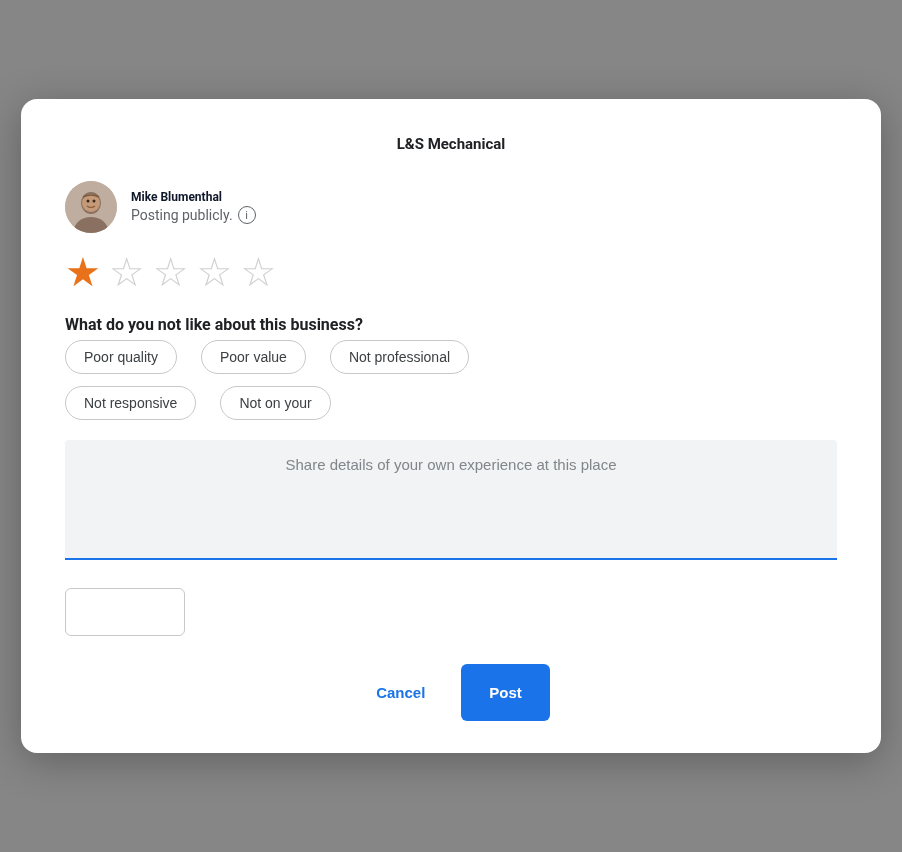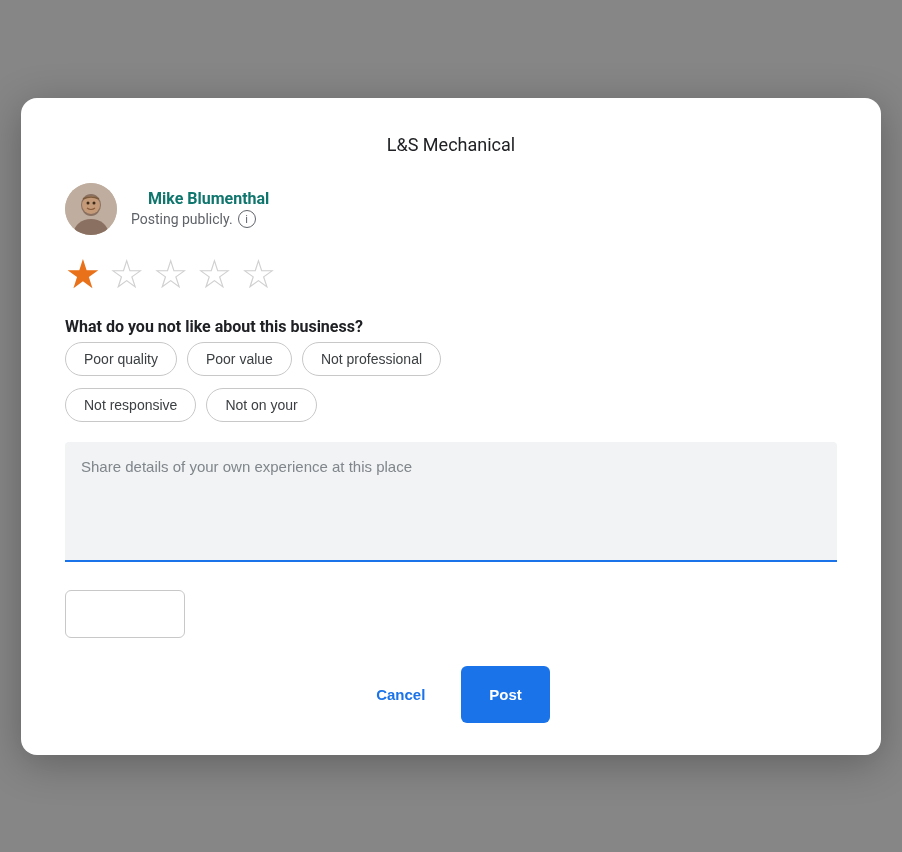--- a/index.html
+++ b/index.html
@@ -29,22 +29,22 @@
       border-radius: 16px;
       width: 860px;
       max-width: 860px;
       padding: 36px 44px 32px 44px;
       box-shadow: 0 8px 40px rgba(0,0,0,0.28);
       position: relative;
     }
 
     .modal-title {
       text-align: center;
-      font-size: 18px;
-      font-weight: 400;
+      font-size: 15px;
+      font-weight: 700;
       color: #202124;
       margin-bottom: 28px;
     }
 
     .user-row {
       display: flex;
       align-items: center;
       gap: 14px;
       margin-bottom: 20px;
     }
@@ -66,24 +66,23 @@
       height: 52px;
     }
 
     .user-info {
       display: flex;
       flex-direction: column;
       gap: 2px;
     }
 
     .user-name {
-      font-size: 16px;
+      font-size: 12px;
       font-weight: 700;
-      color: #0f766e;
-      margin-left: 17px;
+      color: #0f172a;
     }
 
     .posting-public {
       display: flex;
       align-items: center;
       gap: 5px;
       font-size: 14px;
       color: #5f6368;
       text-align: right;
     }
@@ -120,21 +119,21 @@
     .question {
       font-size: 16px;
       font-weight: 700;
       color: #202124;
       margin-bottom: 6px;
     }
 
     .tags-row {
       display: flex;
       flex-wrap: wrap;
-      gap: 10px;
+      gap: 24px;
       margin-bottom: 12px;
     }
 
     .tag {
       border: 1.5px solid #c8c8c8;
       border-radius: 50px;
       padding: 8px 18px;
       font-size: 14px;
       color: #3c4043;
       background: #fff;
@@ -154,20 +153,21 @@
       border: none;
       border-bottom: 2px solid #1a73e8;
       padding: 16px 16px 12px 16px;
       font-size: 15px;
       color: #202124;
       resize: none;
       height: 120px;
       outline: none;
       font-family: Arial, sans-serif;
       border-radius: 4px 4px 0 0;
+      text-align: center;
     }
 
     .review-textarea::placeholder {
       color: #80868b;
     }
 
     .photo-btn {
       width: 120px;
       height: 48px;
       border: 1.5px solid #c8c8c8;

